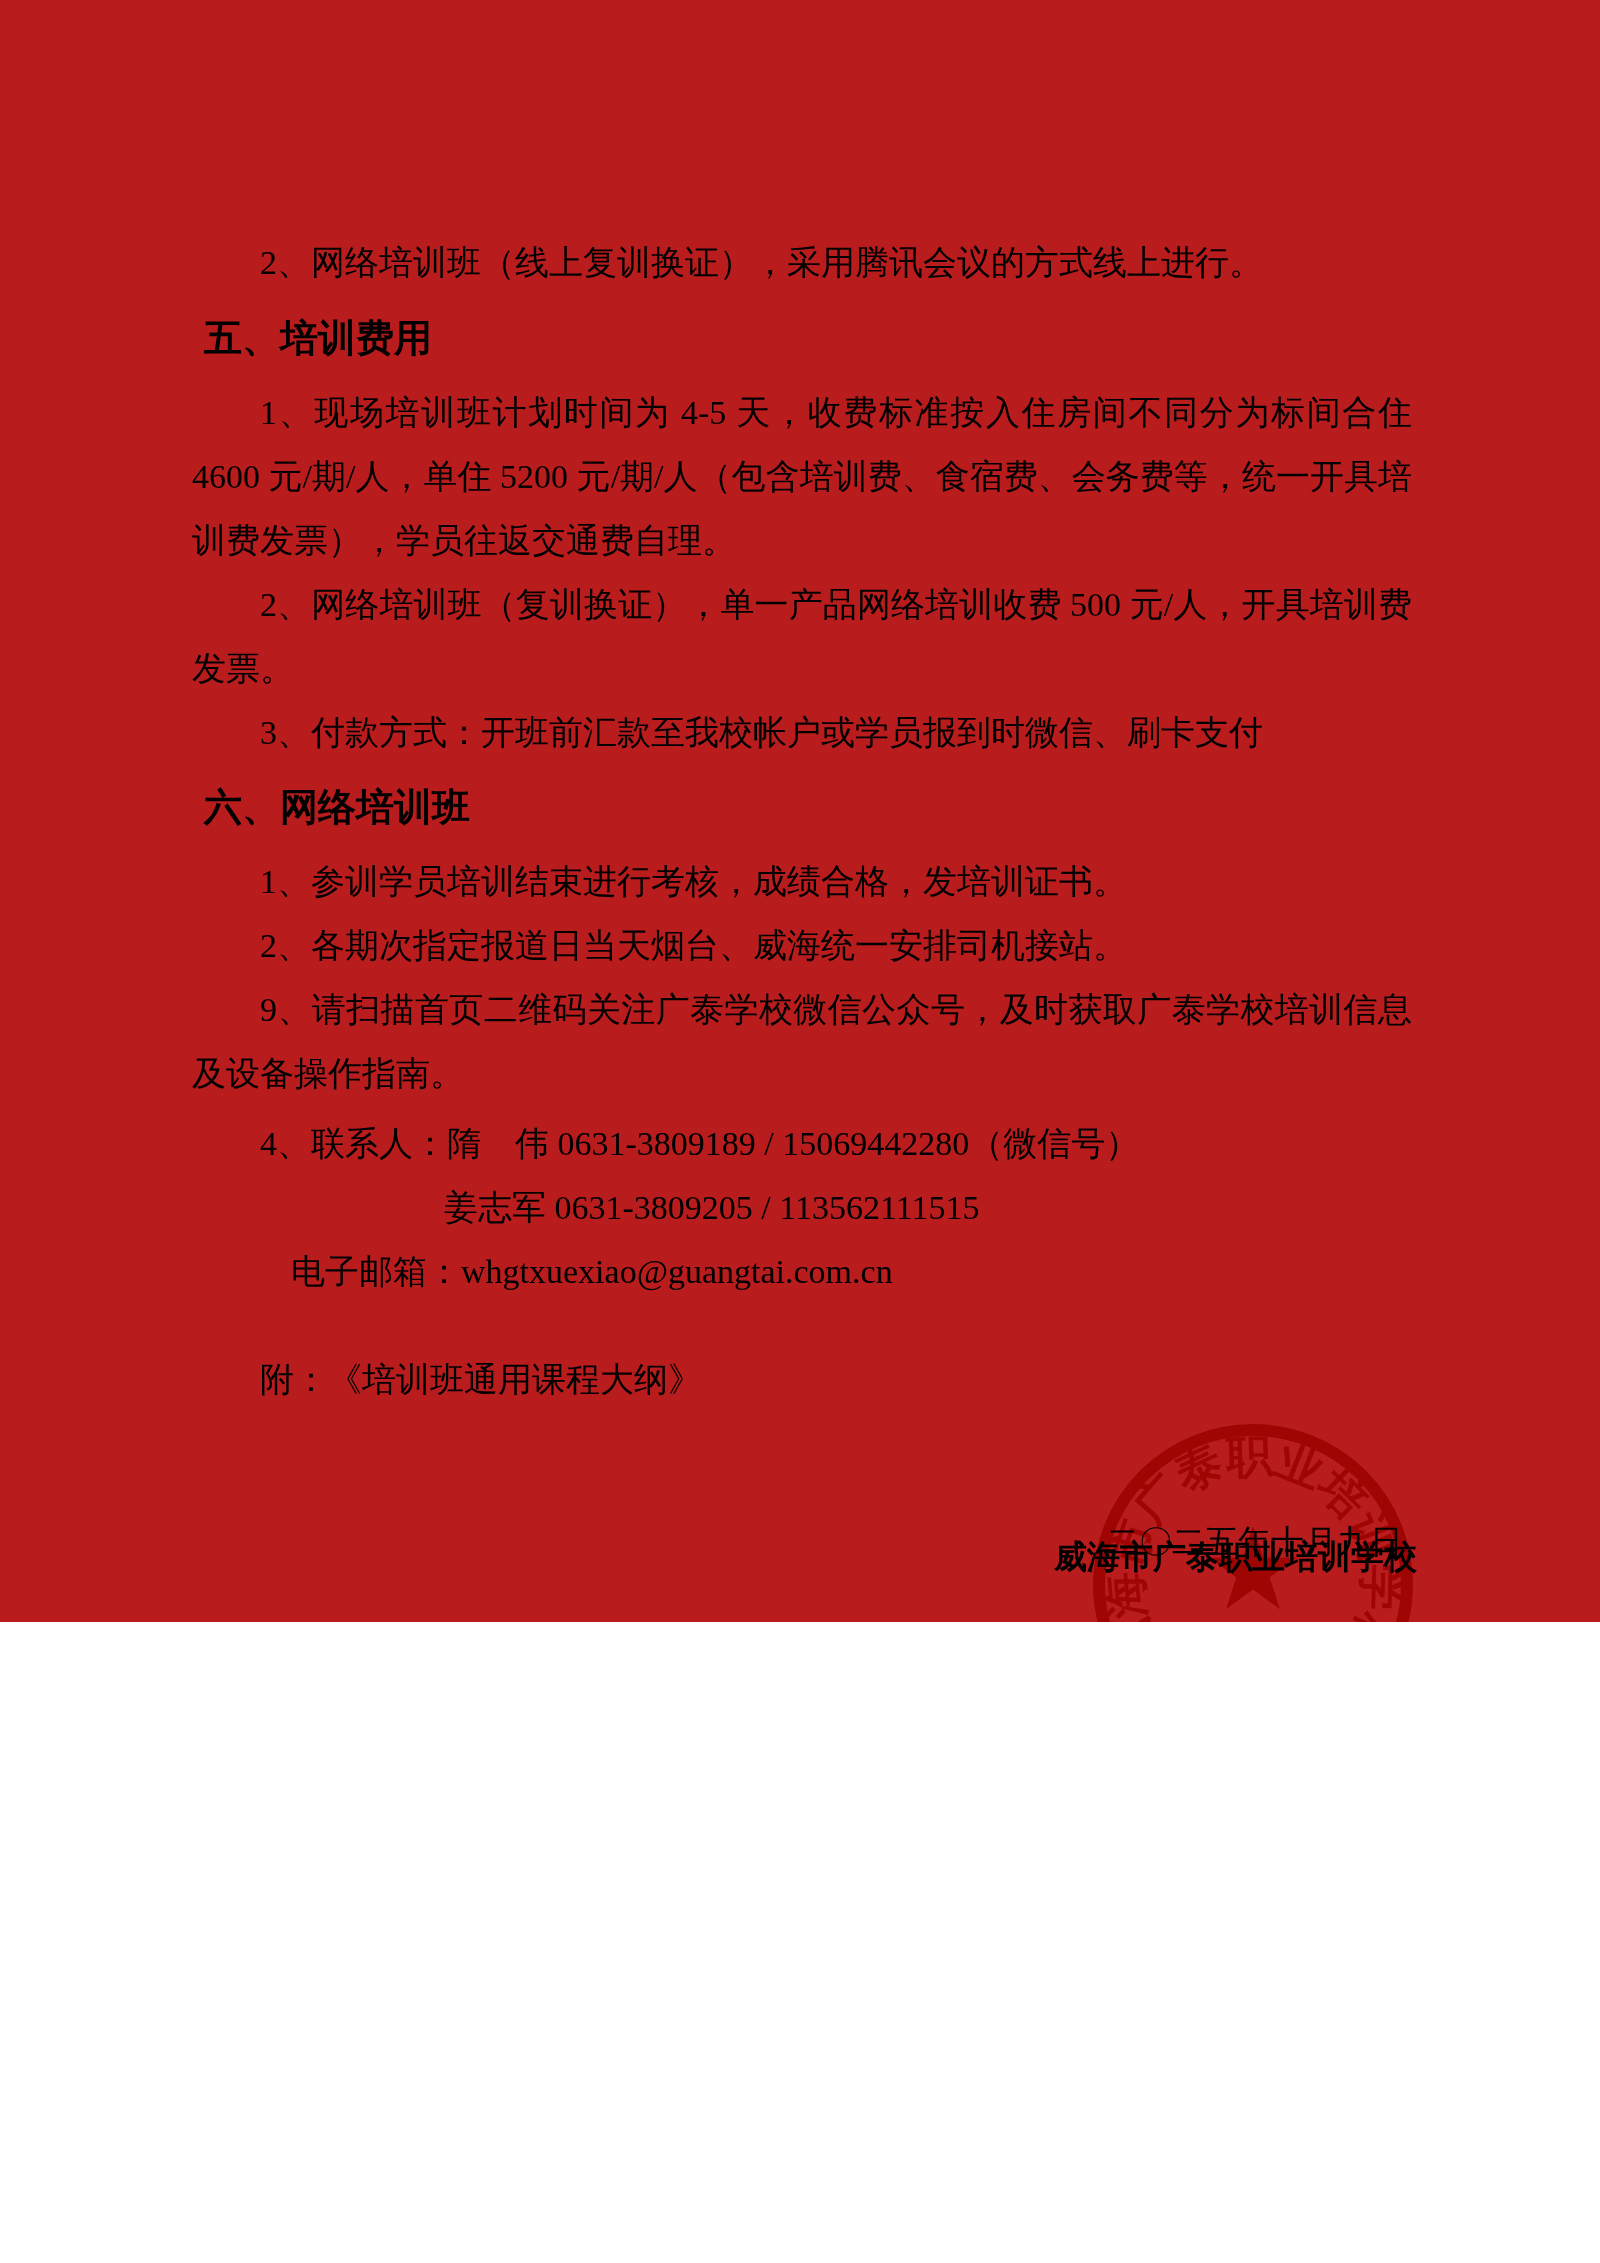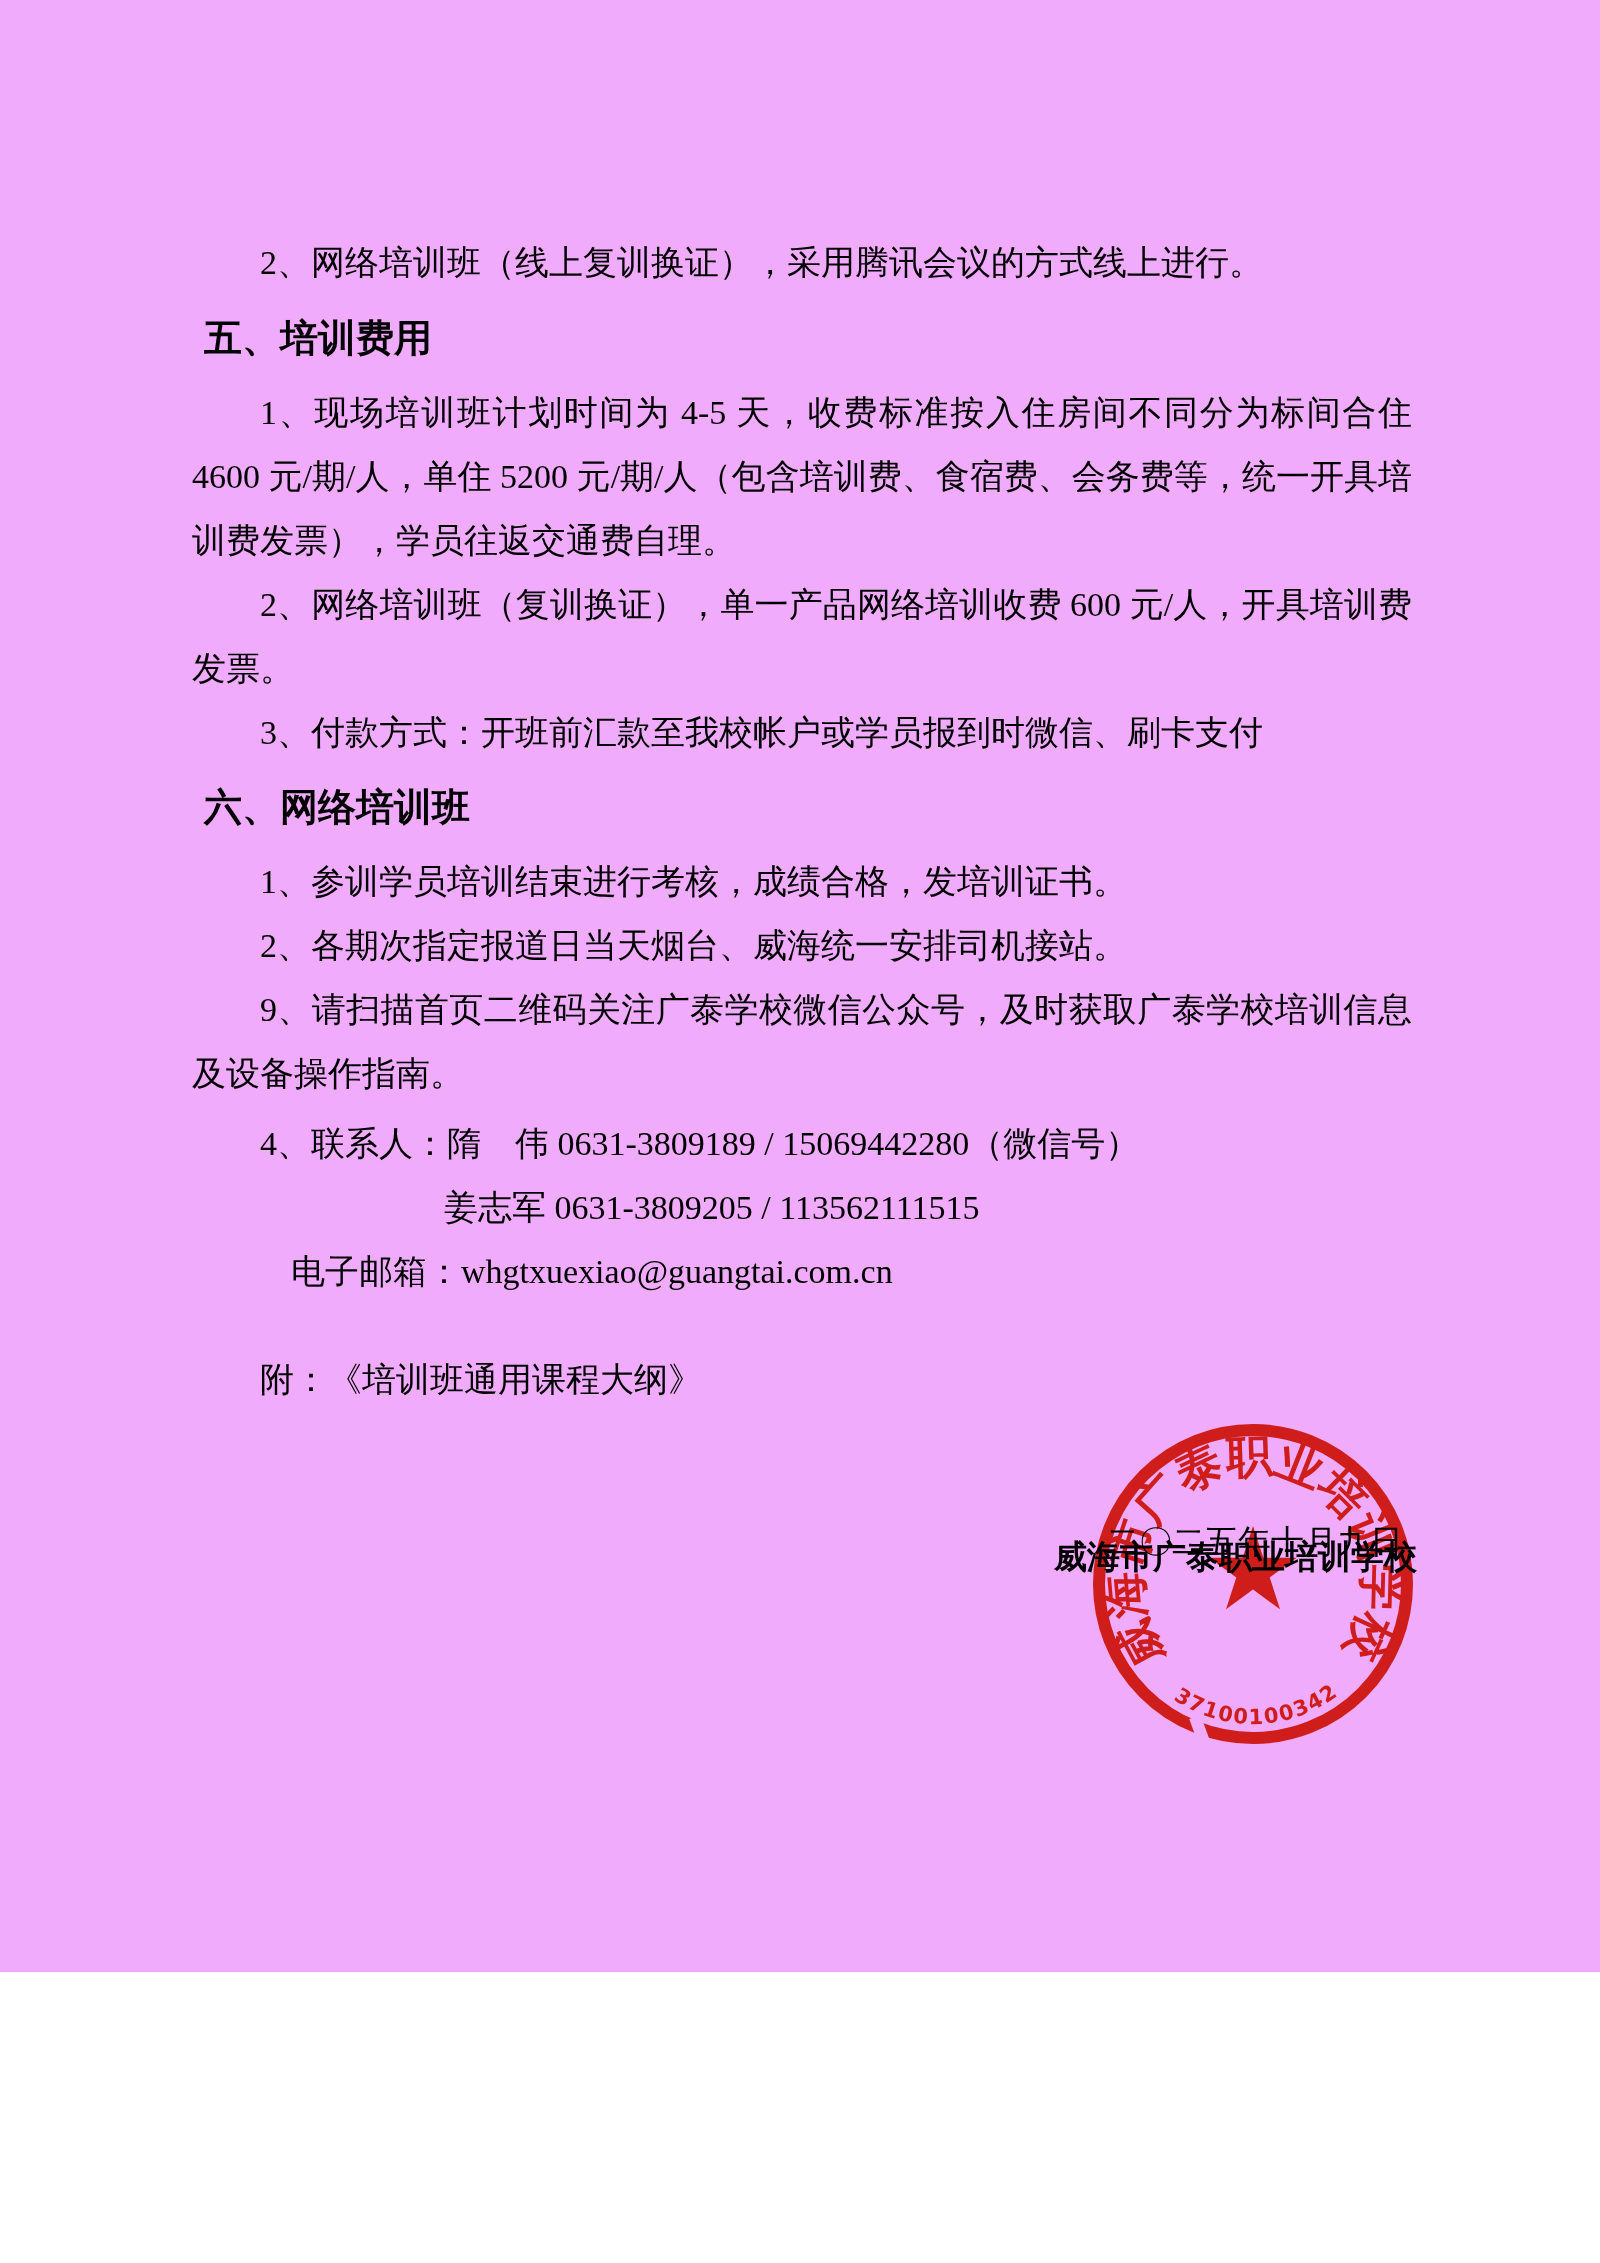--- a/index.html
+++ b/index.html
@@ -1,20 +1,20 @@
 <!DOCTYPE html>
 <html><head>
 <meta charset="utf-8">
 <style>
   html, body { margin: 0; padding: 0; background: #ffffff; }
   .page {
     position: relative;
     width: 1600px;
-    height: 1972px;
-    background: #f0abfc;
+    height: 1622px;
+    background: #b91c1c;
     overflow: hidden;
     font-family: "Liberation Serif", "DejaVu Serif", serif;
     color: #000000;
   }
   .content {
     position: absolute;
     left: 192px;
     top: 231px;
     width: 1220px;
     z-index: 1;
@@ -81,21 +81,21 @@
 <body>
 
 <div class="page">
 
   <div class="content">
     <p class="indent">2、网络培训班（线上复训换证），采用腾讯会议的方式线上进行。</p>
 
     <h2>五、培训费用</h2>
 
     <p class="indent">1、现场培训班计划时间为 4-5 天，收费标准按入住房间不同分为标间合住 4600 元/期/人，单住 5200 元/期/人（包含培训费、食宿费、会务费等，统一开具培训费发票），学员往返交通费自理。</p>
-    <p class="indent">2、网络培训班（复训换证），单一产品网络培训收费 600 元/人，开具培训费发票。</p>
+    <p class="indent">2、网络培训班（复训换证），单一产品网络培训收费 500 元/人，开具培训费发票。</p>
     <p class="indent">3、付款方式：开班前汇款至我校帐户或学员报到时微信、刷卡支付</p>
 
     <h2 class="sec6">六、网络培训班</h2>
 
     <p class="indent">1、参训学员培训结束进行考核，成绩合格，发培训证书。</p>
     <p class="indent">2、各期次指定报道日当天烟台、威海统一安排司机接站。</p>
     <p class="indent">9、请扫描首页二维码关注广泰学校微信公众号，及时获取广泰学校培训信息及设备操作指南。</p>
     <p class="indent item4">4、联系人：隋　伟 0631-3809189 / 15069442280（微信号）</p>
     <p class="contact2">姜志军 0631-3809205 / 113562111515</p>
     <p class="email">电子邮箱：whgtxuexiao@guangtai.com.cn</p>

